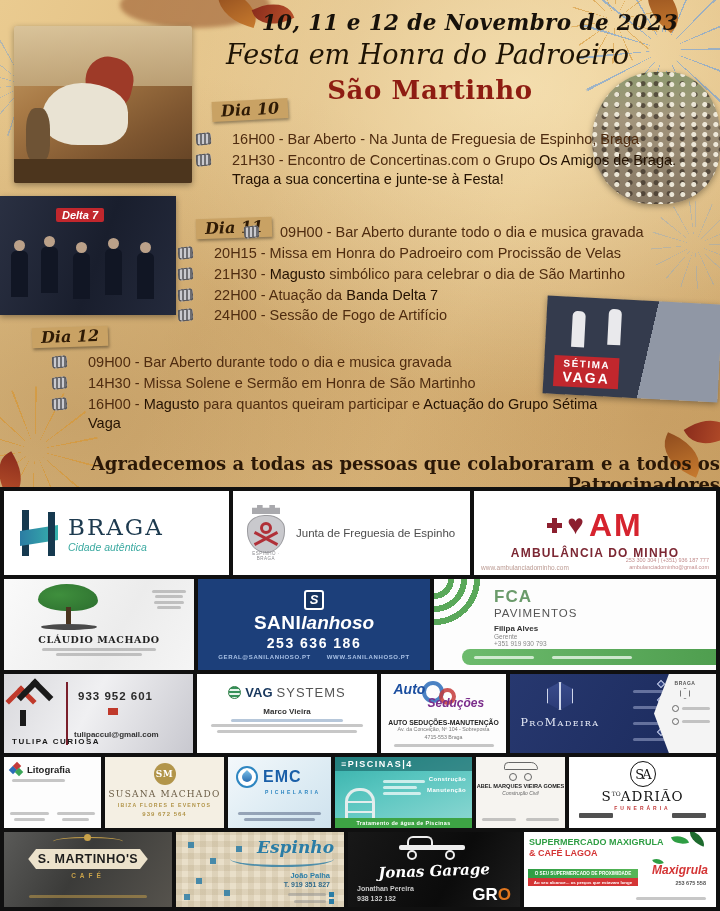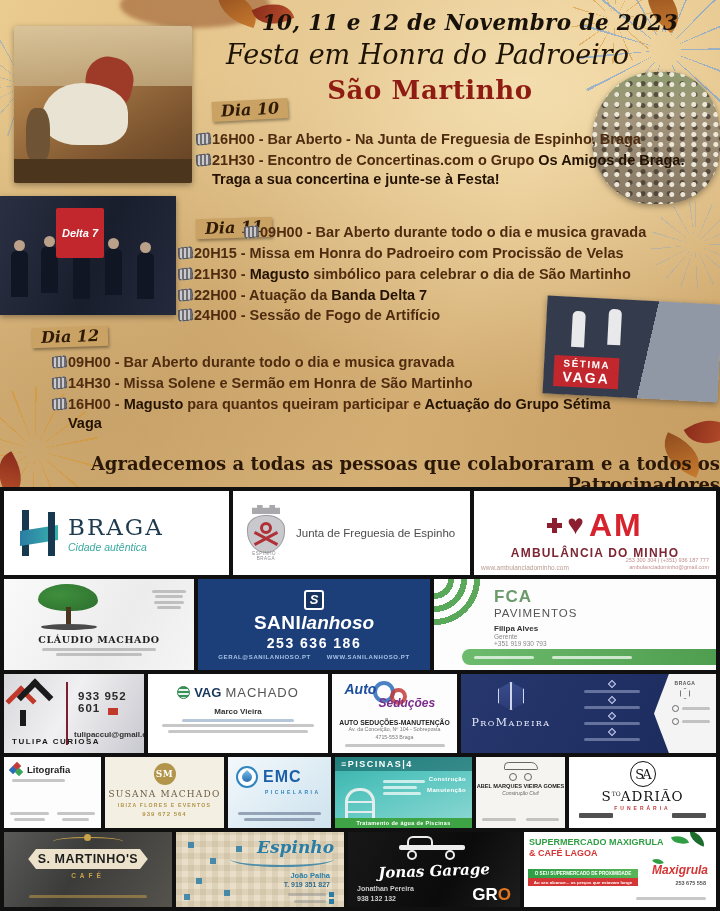--- a/index.html
+++ b/index.html
@@ -26,21 +26,21 @@
 .subtitle{position:absolute;left:185px;top:39px;width:485px;text-align:center;
  font:italic 400 27px "DejaVu Serif",serif;color:#1e1303}
 .title{position:absolute;left:255px;top:75px;width:350px;text-align:center;
  font:700 26px "DejaVu Serif",serif;color:#8e1c12;letter-spacing:.6px}
 .thanks{position:absolute;left:0;top:453px;width:100%;text-align:right;
  font:700 18px "DejaVu Serif",serif;color:#2a1706}
 
 .chip{position:absolute;font:italic 700 16px "DejaVu Serif",serif;color:#2e1a05;background:#c9a264;
  padding:0 9px 1px;box-shadow:1px 2px 3px rgba(0,0,0,.35)}
 .events{position:absolute;list-style:none}
-.events li{display:flex;gap:1px;margin:2px 0;font-size:14.5px;line-height:1.3;font-weight:700;color:#4f2c10}
+.events li{display:flex;gap:21px;margin:2px 0;font-size:14.5px;line-height:1.3;font-weight:400;color:#4f2c10}
 .events p{margin:0}
 .events .b{color:#241202}
 .d11 li:first-child{margin-left:66px}
 .cicon{flex:0 0 15px;width:15px;height:12px;margin-top:3px;border-radius:3px;transform:rotate(-6deg);
  background:repeating-linear-gradient(90deg,#6e6e72 0 2px,#c9c9ce 2px 4px);box-shadow:0 0 0 1px #55555a inset}
 
 .photo{position:absolute;box-shadow:0 2px 6px rgba(0,0,0,.35);overflow:hidden}
 .painting{left:14px;top:26px;width:178px;height:157px;border-radius:2px;
  background:linear-gradient(150deg,#caa36b 0%,#a87a46 35%,#7e5630 70%,#5d3e22 100%)}
 .painting i{position:absolute}
@@ -48,21 +48,21 @@
 .pt-cloak{left:40%;top:20%;width:27%;height:32%;background:#9e3a28;border-radius:50% 50% 40% 60%;transform:rotate(14deg)}
 .pt-horse{left:16%;top:36%;width:48%;height:40%;background:#e9e3d3;border-radius:60% 70% 40% 55%/70% 60% 45% 50%}
 .pt-fig{left:7%;top:52%;width:13%;height:34%;background:#6e5335;border-radius:40% 40% 30% 30%}
 .pt-ground{left:0;bottom:0;width:100%;height:15%;background:#4c351d}
 .crowd{left:592px;top:72px;width:128px;height:132px;border-radius:55% 45% 48% 52%/58% 52% 46% 54%;background:
  radial-gradient(circle at 25% 25%, rgba(241,236,221,.95) 2px, transparent 3px) 0 0/11px 10px,
  radial-gradient(circle at 70% 60%, rgba(58,48,38,.7) 2px, transparent 3px) 3px 5px/13px 11px,
  linear-gradient(#8e9a6f 0%,#a3957c 35%,#857662 100%)}
 .delta7{left:0;top:196px;width:176px;height:119px;background:linear-gradient(110deg,#2a3042 0%,#191e2d 55%,#242a3c 100%)}
 .delta7 .badge{position:absolute;left:56px;top:12px;background:#c1272d;color:#fff;
- font:italic 700 11px "Liberation Sans",sans-serif;padding:19px 6px;border-radius:2px}
+ font:italic 700 11px "Liberation Sans",sans-serif;padding:1px 6px;border-radius:2px}
 .delta7 i.head{position:absolute;width:11px;height:11px;border-radius:50%;background:#bba189}
 .delta7 i.bod{position:absolute;width:17px;height:46px;border-radius:5px 5px 0 0;background:#111624}
 .setima{left:545px;top:300px;width:175px;height:98px;transform:rotate(3deg);
  background:linear-gradient(100deg,#343b4d 0 58%,#9097a5 58% 100%)}
 .setima i.sh{position:absolute;width:13px;height:36px;background:#e9e9ec;border-radius:5px 5px 0 0}
 .vbox{position:absolute;left:10px;bottom:8px;background:#c1272d;color:#fff;text-align:center;padding:2px 9px}
 .vbox .l1{font:700 10px "Liberation Sans",sans-serif;letter-spacing:1.5px}
 .vbox .l2{font:800 14px "Liberation Sans",sans-serif;letter-spacing:2px}
 
 
@@ -127,21 +127,21 @@
  radial-gradient(circle at 0 0,transparent 14px,#5aa85a 14px 20px,transparent 20px 27px,#5aa85a 27px 33px,transparent 33px 40px,#5aa85a 40px 46px,transparent 46px)}
 .fca-name{font:700 17px "Liberation Sans",sans-serif;color:#6b9b6b;letter-spacing:1px}
 .fca-sub{font:400 11.5px "Liberation Sans",sans-serif;color:#555;letter-spacing:1px}
 .fca-cn{margin-top:5px;font:700 8px "Liberation Sans",sans-serif;color:#333}
 .fca-cr,.fca-cp{font-size:6.5px;color:#888}
 .fca-band{position:absolute;left:28px;right:0;bottom:5px;height:16px;border-radius:8px 0 0 8px;
  background:linear-gradient(90deg,#6dbb6d,#4f9e4f);display:flex;align-items:center;gap:18px;padding:0 12px}
 .fca-band .bl{background:#eaf6ea;opacity:.8;margin:0}
 
 
-.tul{width:140px;background:linear-gradient(118deg,#d8d8dc 0%,#f0f0f2 45%,#c8c8cf 100%)}
+.tul{width:189px;background:linear-gradient(118deg,#d8d8dc 0%,#f0f0f2 45%,#c8c8cf 100%)}
 .tul i{position:absolute}
 .tl-r1{left:6px;top:16px;width:22px;height:22px;border:5px solid #c0392b;border-left:none;border-bottom:none;transform:rotate(-45deg)}
 .tl-r2{left:18px;top:10px;width:26px;height:26px;border:6px solid #1a1a1a;border-left:none;border-bottom:none;transform:rotate(-45deg)}
 .tl-s{left:16px;top:36px;width:6px;height:16px;background:#1a1a1a}
 .t-div{position:absolute;left:62px;top:8px;bottom:8px;width:2px;background:#7a1f2b}
 .t-phone{position:absolute;left:74px;top:16px;font:700 11.5px "Liberation Sans",sans-serif;color:#2b2b2b;letter-spacing:1px}
 .t-env{position:absolute;left:104px;top:34px;width:10px;height:7px;background:#c0392b}
 .t-mail{position:absolute;left:70px;top:56px;font:700 8px "Liberation Sans",sans-serif;color:#333}
 .t-name{position:absolute;left:8px;bottom:7px;font:700 8px "Liberation Sans",sans-serif;color:#1a1a1a;letter-spacing:1.5px}
 .vag{width:180px;background:#fff}
@@ -476,21 +476,21 @@
         <div class="t-div"></div>
         <div class="t-phone">933 952 601</div>
         <i class="t-env"></i>
         <div class="t-mail">tulipaccul@gmail.com</div>
         <div class="t-name">TULIPA CURIOSA</div>
       </div>
       <div class="card vag">
         <div class="v-head">
           <span class="globe"></span>
           <span class="v-name">VAG</span>
-          <span class="v-sys">MACHADO</span>
+          <span class="v-sys">SYSTEMS</span>
         </div>
         <div class="v-contact">Marco Vieira</div>
         <div class="bl" style="width:62%;background:#6d8fb5"></div>
         <div class="bl" style="width:84%"></div>
         <div class="bl" style="width:78%"></div>
       </div>
       <div class="card aq">
         <div class="aq-logo">
           <i class="aq-c1"></i>
             <i class="aq-c2"></i>

